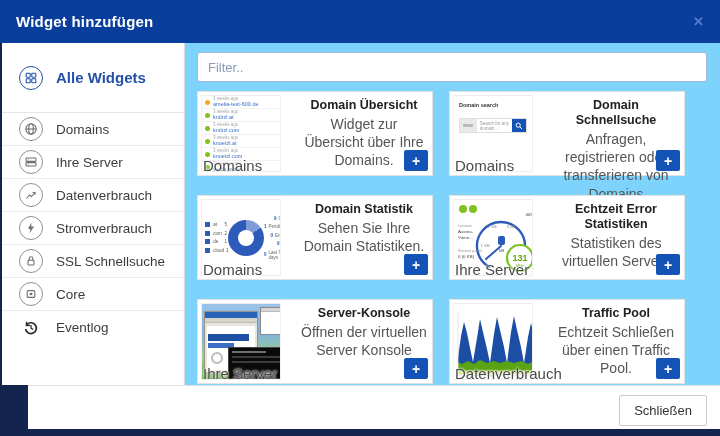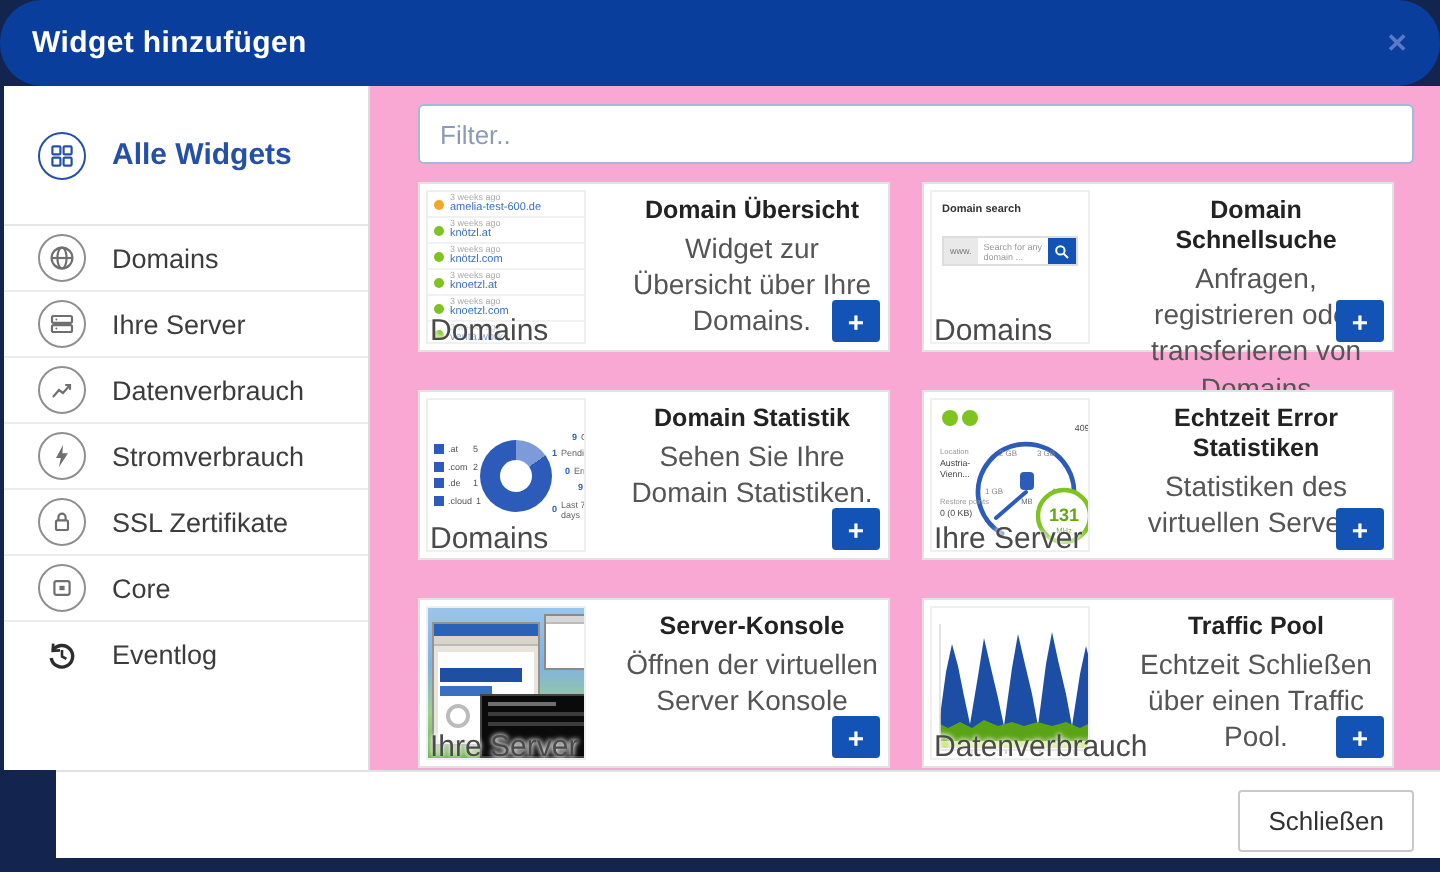--- a/index.html
+++ b/index.html
@@ -1,26 +1,26 @@
 <!DOCTYPE html>
 <html><head>
 <meta charset="utf-8">
 <style>
   * { margin:0; padding:0; box-sizing:border-box; }
   html,body { font-family:"Liberation Sans", sans-serif; }
   .frame { position:relative; width:720px; height:436px; background:#13244e; overflow:hidden; }
 
   
   .modal-header { position:absolute; top:0; left:0; right:0; height:43px; background:#0a3e9d;
-    display:flex; align-items:center; padding:4px 16px;border-radius:21px; }
+    display:flex; align-items:center; padding:4px 16px; }
   .modal-title { color:#fff; font-size:15px; font-weight:bold; letter-spacing:.2px; }
   .modal-close { margin-left:auto; color:#5b79c7; font-size:13px; font-weight:bold; cursor:pointer; }
 
   
-  .modal-body { position:absolute; top:43px; left:2px; right:0; height:342px; background:#f9a8d4; display:flex;gap:12px; }
+  .modal-body { position:absolute; top:43px; left:2px; right:0; height:342px; background:#7dd3fc; display:flex; }
 
   
   .sidebar { width:183px; border-right:1px solid #dcdcdc; background:#fff; }
   .sidebar-active { height:70px; display:flex; align-items:center; gap:13px; padding-left:17px;
     color:#2450a8; font-weight:bold; font-size:15px; border-bottom:1px solid #e6e6e6; }
   .s-item { height:33px; display:flex; align-items:center; gap:13px; padding-left:17px;
     font-size:13.5px; color:#3c3c3c; border-bottom:1px solid #ececec; cursor:pointer; }
   .s-item:last-child { border-bottom:none; }
   .circ { width:24px; height:24px; border:1px solid #8f8f8f; border-radius:50%;
     display:flex; align-items:center; justify-content:center; color:#6f6f6f; flex:0 0 auto; }
@@ -169,21 +169,21 @@
         <span>Stromverbrauch</span>
       </div>
 
       <div class="s-item">
         <span class="circ">
           <svg width="14" height="14" viewBox="0 0 14 14" fill="none" stroke="currentColor" stroke-width="1.1">
             <rect x="4" y="6.2" width="6" height="4.8" rx="0.8"></rect>
               <path d="M5.2 6.2 V4.6 a1.8 1.8 0 0 1 3.6 0 V6.2"></path>
           </svg>
         </span>
-        <span>SSL Zertifikate</span>
+        <span>SSL Schnellsuche</span>
       </div>
 
       <div class="s-item">
         <span class="circ">
           <svg width="14" height="14" viewBox="0 0 14 14" fill="none" stroke="currentColor" stroke-width="1.1">
             <rect x="3.2" y="3.6" width="7.6" height="6.8" rx="1"></rect>
             <rect x="5.7" y="5.9" width="2.6" height="2.2" fill="currentColor" stroke="none"></rect>
           </svg>
         </span>
         <span>Core</span>

